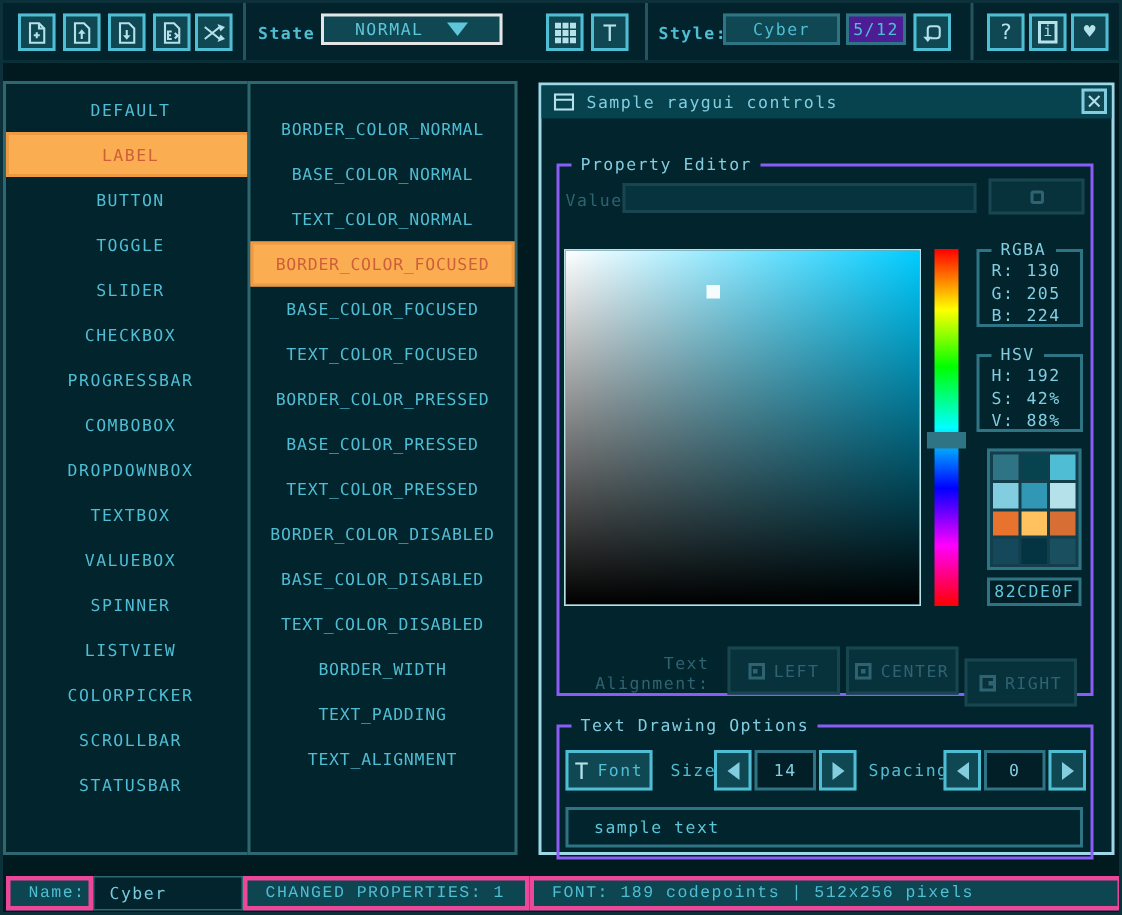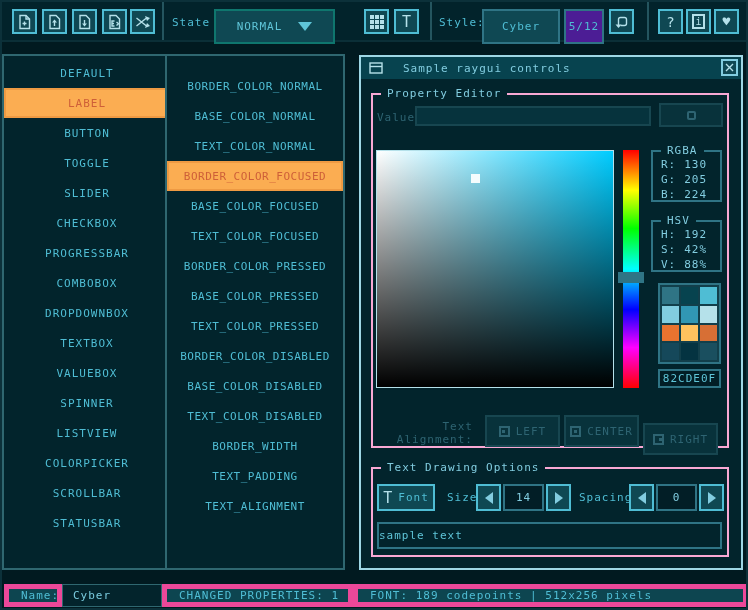--- a/index.html
+++ b/index.html
@@ -9,43 +9,43 @@
     background:#011A20; border:2px solid #0C313A;
     color:#4FBDD4; font-size:11px; letter-spacing:1px;
   }
   
   #toolbar{ position:absolute; left:0; top:0; width:100%; height:40px;
     background:#02232B; border-bottom:2px solid #0B2F37; }
   .tb-divider{ position:absolute; top:0; width:2px; height:38px; background:#24555F; }
   .btn24{ position:absolute; top:7px; width:25px; height:25px; background:#0F4853;
     border:2px solid #4FBDD4; color:#B5E1EA; display:flex; align-items:center;
     justify-content:center; font-size:13px; letter-spacing:0; cursor:pointer; }
-  .tb-label{ position:absolute; top:14px; color:#4FBDD4; }
-  .tb-box{ position:absolute; top:7px; height:35px; background:#0F4853;
-    border:2px solid #0f766e; display:flex; align-items:center; justify-content:center;text-align:center; }
+  .tb-label{ position:absolute; top:14px; color:#4FBDD4;font-weight:bold; }
+  .tb-box{ position:absolute; top:7px; height:21px; background:#0F4853;
+    border:2px solid #e5e5e5; display:flex; align-items:center; justify-content:center;text-align:center; }
   .tri-down{ width:0; height:0; border-left:7px solid transparent;
     border-right:7px solid transparent; border-top:9px solid #5FC5D8; }
   svg.icon{ display:block; }
   svg.icon *{ stroke:#B5E1EA; fill:none; stroke-width:1.4; }
   svg.icon .fill{ fill:#B5E1EA; stroke:none; }
   
   .panel{ position:absolute; background:#02242C; border:2px solid #2F6770; }
   .row{ height:30px; display:flex; align-items:center; justify-content:center;
     color:#4FBDD4; cursor:pointer; }
   .row.selected{ background:#FBAD52; border:2px solid #EE9A43; color:#CE5F38; }
   
   #window{ position:absolute; left:357px; top:53px; width:384px; height:515px;
     background:#02242C; border:2px solid #9ED7E5; }
   #titlebar{ position:absolute; left:0; top:0; width:100%; height:22px;
     background:#07434F; display:flex; align-items:center; }
-  #titlebar .title{ color:#82CDE0; margin-left:20px; }
+  #titlebar .title{ color:#82CDE0; margin-left:8px; }
   #close-btn{ position:absolute; right:3px; top:2px; width:17px; height:17px;
     border:2px solid #82CDE0; background:#0F4853; display:flex; align-items:center;
     justify-content:center; cursor:pointer; }
-  .group{ position:absolute; border:2px solid #f9a8d4; }
+  .group{ position:absolute; border:2px solid #8b5cf6;margin-top:16px; }
   .group-title{ position:absolute; top:-8px; left:8px; background:#02242C;
     padding:0 6px; color:#82CDE0; white-space:nowrap; }
   .group-sm{ position:absolute; border:2px solid #2F7485; }
   .group-sm .group-title{ color:#82CDE0; }
   .dim{ color:#2E6472 !important; }
   .input{ position:absolute; background:#06333D; border:2px solid #174650; }
   .dbtn{ position:absolute; background:#08323B; border:2px solid #174650;
     display:flex; align-items:center; justify-content:center; color:#2E6472; cursor:pointer; }
   
   #sv-panel{ position:absolute; border:1px solid #B5E1EA; cursor:crosshair; }
@@ -69,25 +69,25 @@
   .tbtn{ position:absolute; background:#0F4853; border:2px solid #4FBDD4;
     display:flex; align-items:center; justify-content:center; gap:6px; color:#4FBDD4; cursor:pointer; }
   .vbox{ position:absolute; background:#021E26; border:2px solid #2F7485; color:#82CDE0;
     display:flex; align-items:center; justify-content:center; }
   .tri-l{ width:0; height:0; border-top:6px solid transparent;
     border-bottom:6px solid transparent; border-right:8px solid #82CDE0; }
   .tri-r{ width:0; height:0; border-top:6px solid transparent;
     border-bottom:6px solid transparent; border-left:8px solid #82CDE0; }
   .lbl{ position:absolute; color:#4FBDD4; }
   #sample-box{ position:absolute; background:#02242C; border:2px solid #2F7485;
-    color:#5FC5D8; display:flex; align-items:center; padding-left:0; }
+    color:#5FC5D8; display:flex; align-items:center; padding-left:17px; }
   
   #statusbar{ position:absolute; left:0; bottom:0; width:100%; height:25px; background:#011A20; }
-  .seg{ position:absolute; top:1px; height:23px; background:#0D4550; border:5px solid #ec4899;
-    display:flex; align-items:center; padding-left:12px; color:#4FBDD4; }
+  .seg{ position:absolute; top:1px; height:23px; background:#0D4550; border:3px solid #ec4899;
+    display:flex; align-items:center; padding-left:12px; color:#4FBDD4;font-family:Liberation Mono, monospace; }
   #name-input{ position:absolute; top:1px; height:23px; background:#03242C; border:1px solid #2F6770;
     color:#7ACBDE; font-family:"DejaVu Sans Mono",monospace; font-size:11px;
     letter-spacing:1px; padding-left:10px; outline:none; }
 </style>
 </head>
 <body>
 
 <div id="app">
 
   <div id="toolbar">

